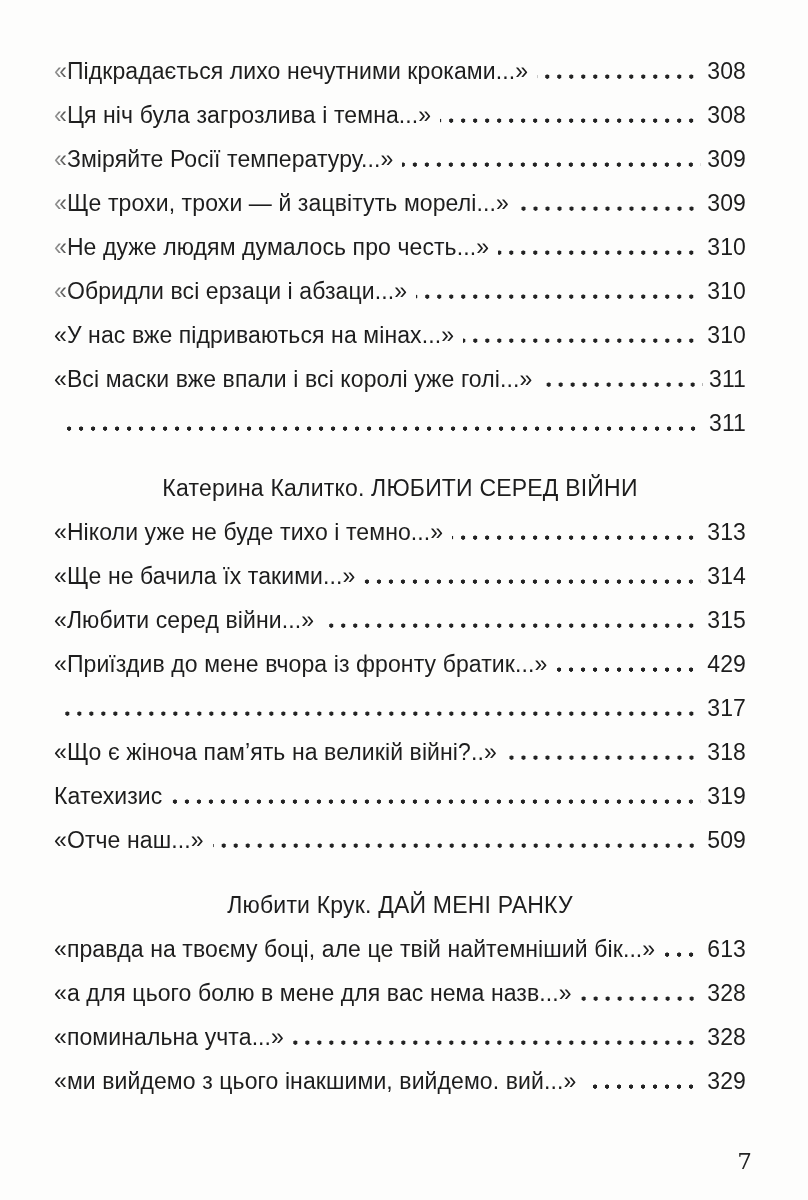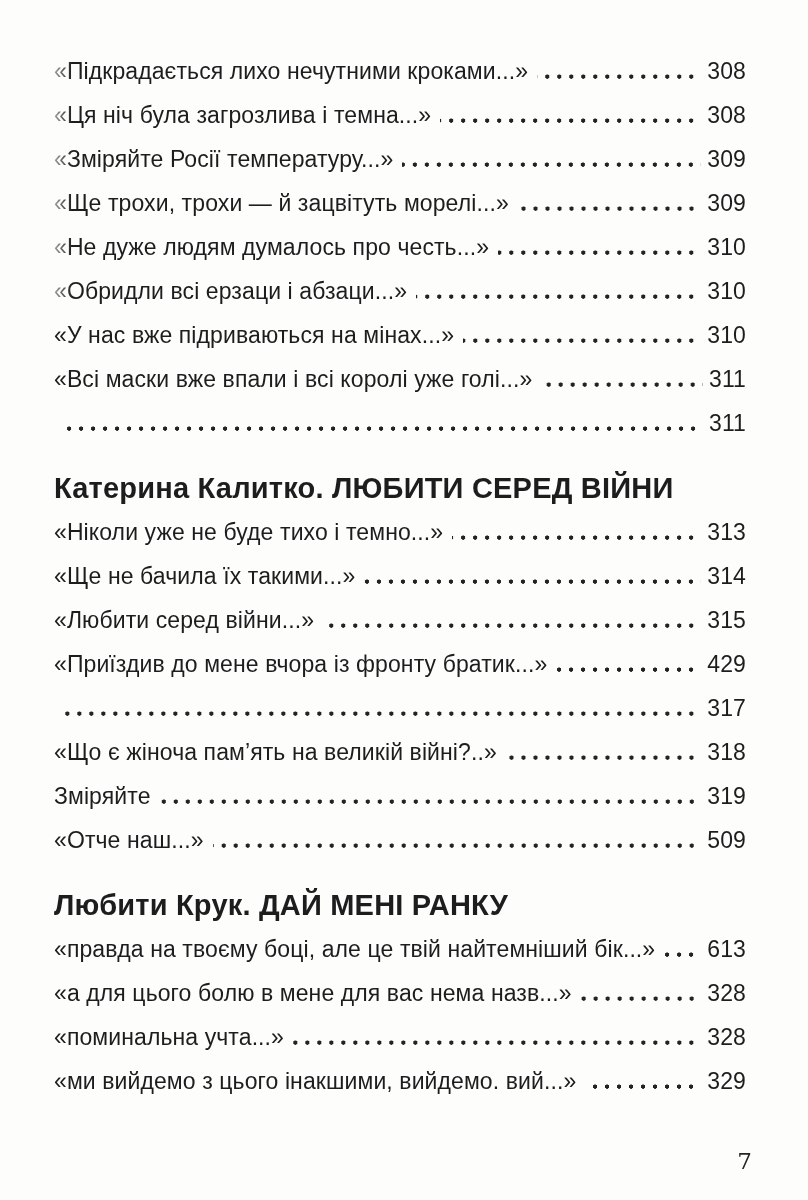--- a/index.html
+++ b/index.html
@@ -19,25 +19,26 @@
   .toc {
     position: absolute;
     left: 54px;
     top: 56px;
     width: 692px;
   }
   .toc-section { margin: 0; padding: 0; }
   .toc-section:not(:first-child) { margin-top: 35px; }
   .toc-header {
     margin: 0 0 14px 0;
-    font-size: 29px;
+    font-size: 23px;
     line-height: 30px;
-    font-weight: 700;
+    font-weight: 400;
     letter-spacing: 0.2px;
     white-space: nowrap;
+    text-align: center;
   }
   .toc-row {
     display: flex;
     align-items: baseline;
     font-size: 23px;
     line-height: 30px;
     margin-bottom: 14px;
     letter-spacing: 0.1px;
   }
   .toc-row .title {
@@ -173,21 +174,21 @@
     <span class="num">317</span>
   </div>
 
   <div class="toc-row">
     <span class="title">«Що є жіноча пам’ять на великій війні?..»</span>
     <span class="dots"></span>
     <span class="num">318</span>
   </div>
 
   <div class="toc-row">
-    <span class="title">Зміряйте</span>
+    <span class="title">Катехизис</span>
     <span class="dots"></span>
     <span class="num">319</span>
   </div>
 
   <div class="toc-row">
     <span class="title">«Отче наш...»</span>
     <span class="dots"></span>
     <span class="num">509</span>
   </div>
 </div>

